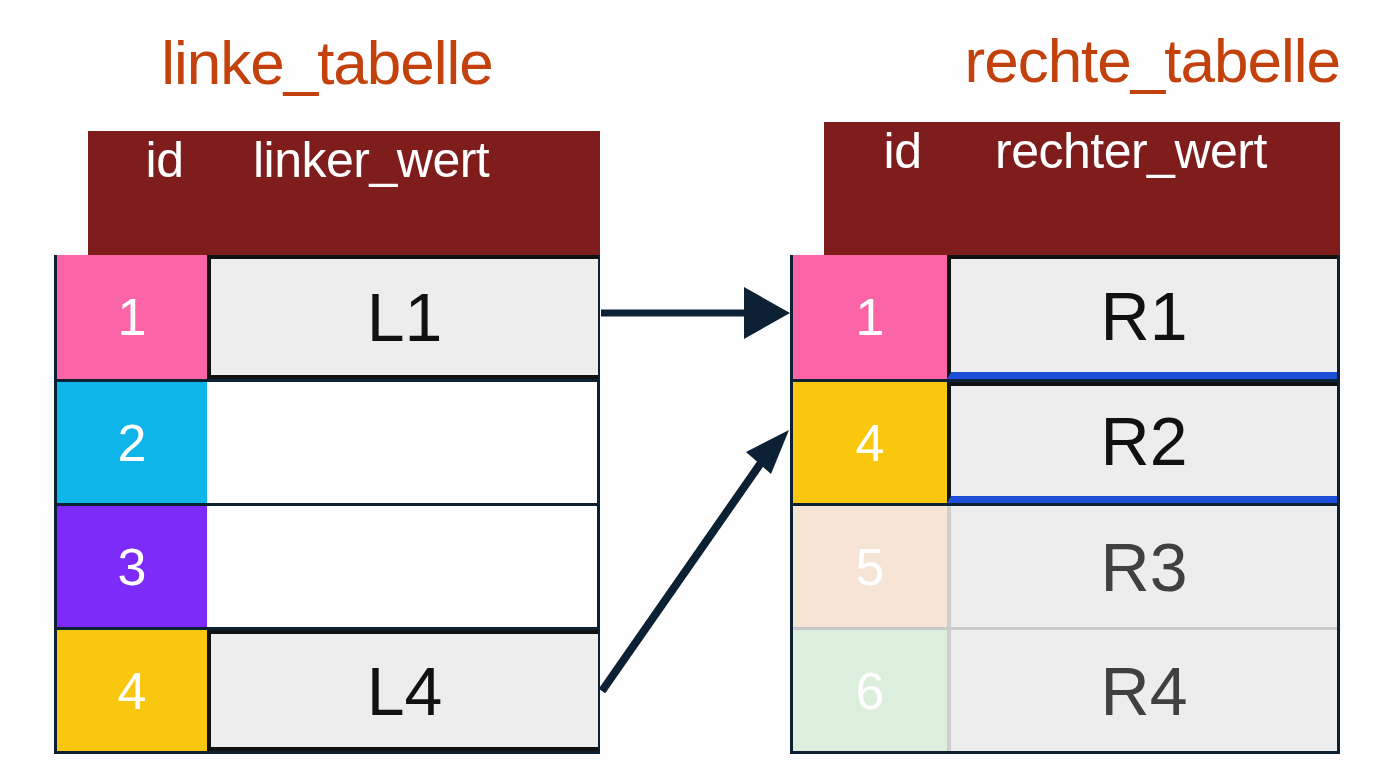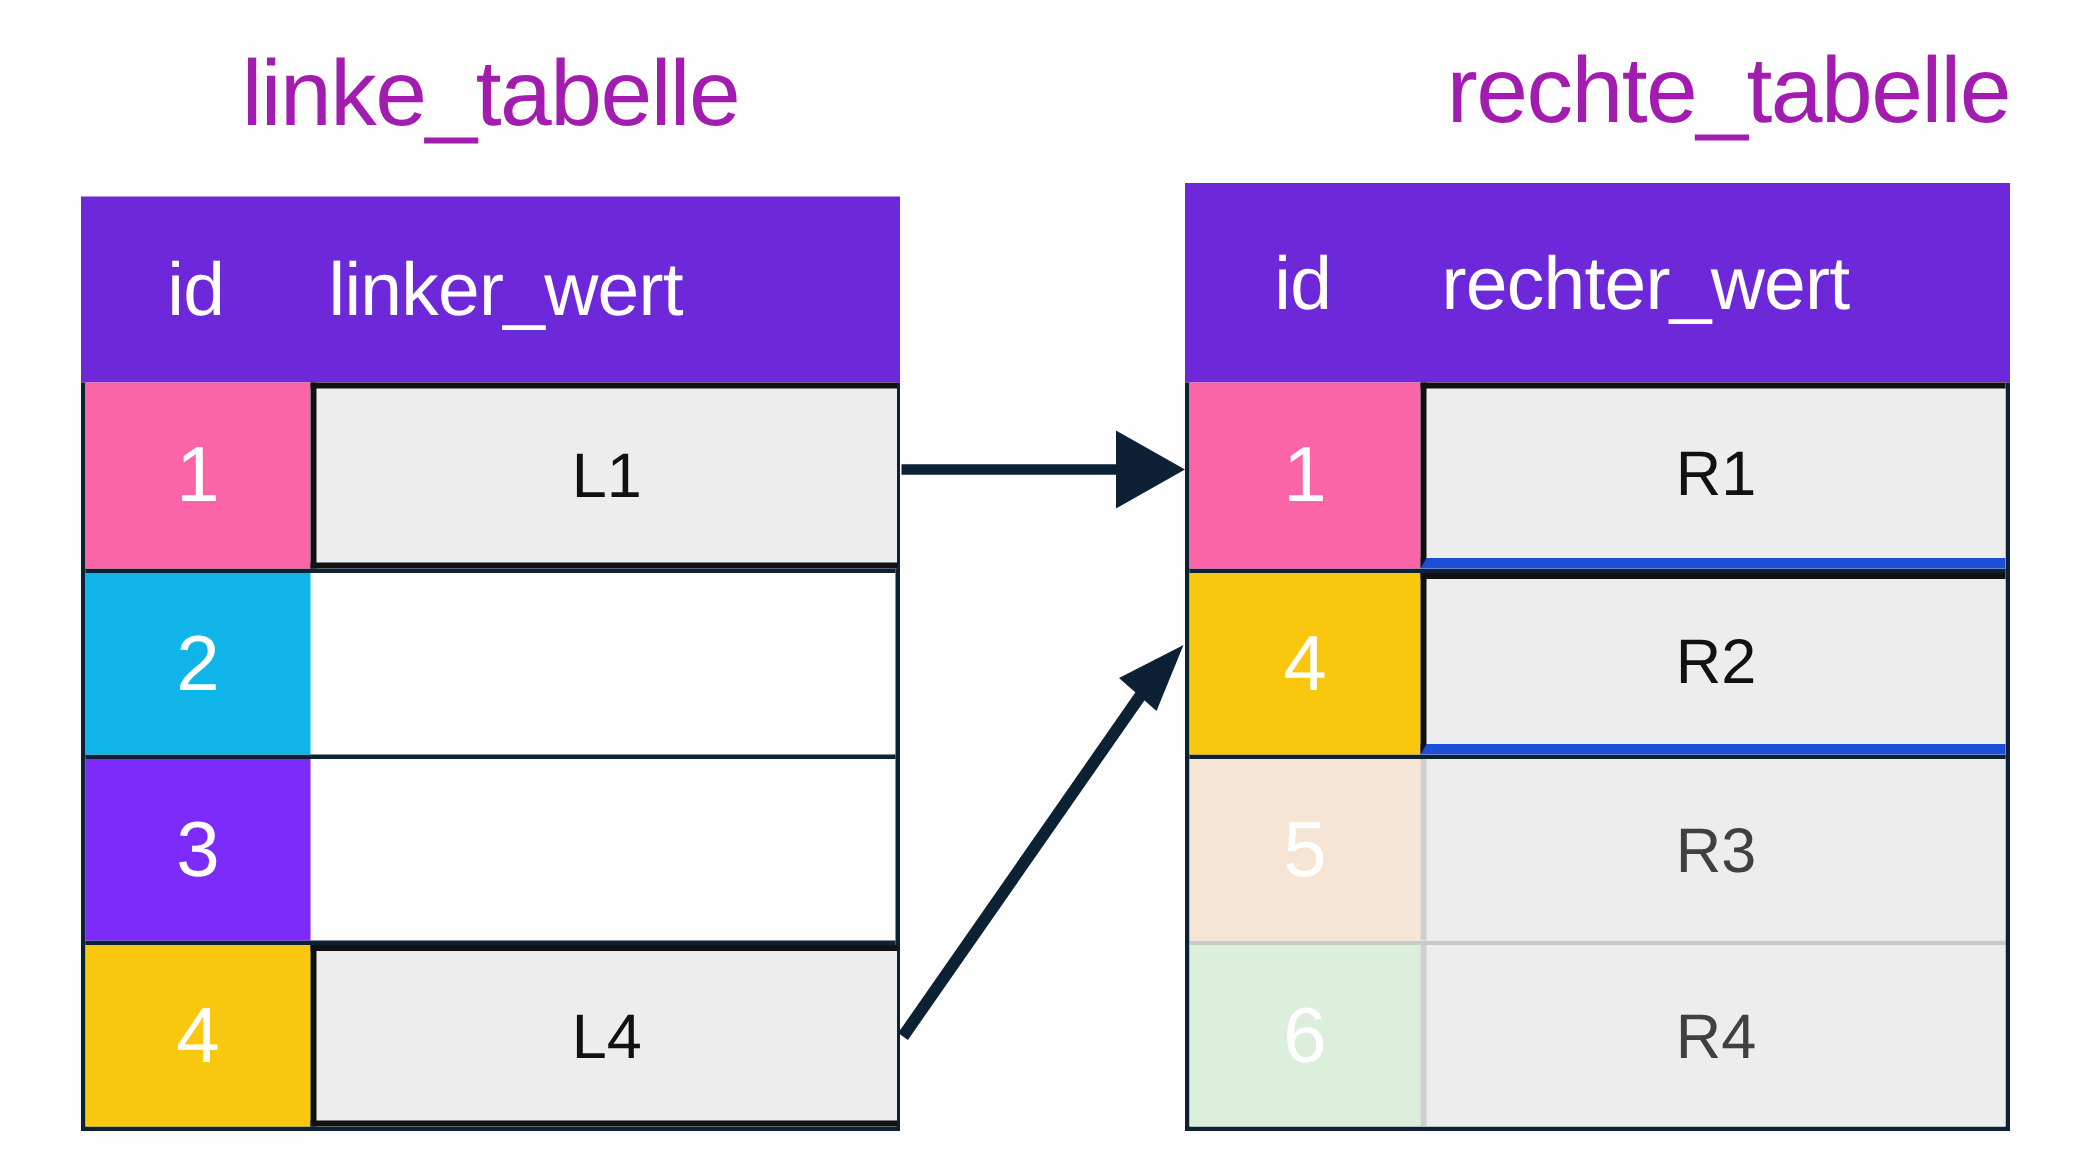--- a/index.html
+++ b/index.html
@@ -21,44 +21,45 @@
     width: 1392px;
     height: 768px;
     background: #fefefe;
   }
 
   
   .table-title {
     position: absolute;
     font-size: 62px;
     font-weight: 400;
-    color: #a21caf;
+    color: #c2410c;
     letter-spacing: -1px;
     white-space: nowrap;
     line-height: 1;
   }
   #title-left  { left: 54px;  top: 32px; width: 546px; text-align: center; }
   #title-right { left: 790px; top: 30px; width: 550px; text-align: right; }
 
   
   .db-table {
     position: absolute;
     box-sizing: border-box;
   }
   #table-left  { left: 54px;  top: 131px; width: 546px; height: 621px; }
   #table-right { left: 790px; top: 122px; width: 550px; height: 630px; }
 
   .table-header {
     box-sizing: border-box;
-    background: #6d28d9;
-    display: flex;
-    align-items: center;
+    background: #7f1d1d;
+    display: flex;
+    align-items: flex-start;
     color: #ffffff;
     font-size: 50px;
     letter-spacing: -0.5px;
+    margin-left: 34px;
   }
   #table-left  .table-header { height: 124px; }
   #table-right .table-header { height: 133px; }
 
   .hdr-id {
     text-align: center;
     flex: 0 0 auto;
   }
   .hdr-val {
     text-align: left;
@@ -89,21 +90,21 @@
     font-size: 52px;
     flex: 0 0 auto;
   }
   .cell-val {
     box-sizing: border-box;
     display: flex;
     align-items: center;
     justify-content: center;
     background: #ededed;
     color: #111111;
-    font-size: 42px;
+    font-size: 68px;
     flex: 1 1 auto;
   }
 
   
   #table-left .table-body { border: 3px solid #0d2135; border-top: none; }
   #table-left .row { height: 124px; }
   #table-left .row + .row { border-top: 3px solid #0d2135; }
   #table-left .cell-id  { width: 150px; }
   #table-left .cell-val { border-left: 4px solid #111111; border-top: 4px solid #111111;
                           border-bottom: 4px solid #111111; margin-right: -1px; }

